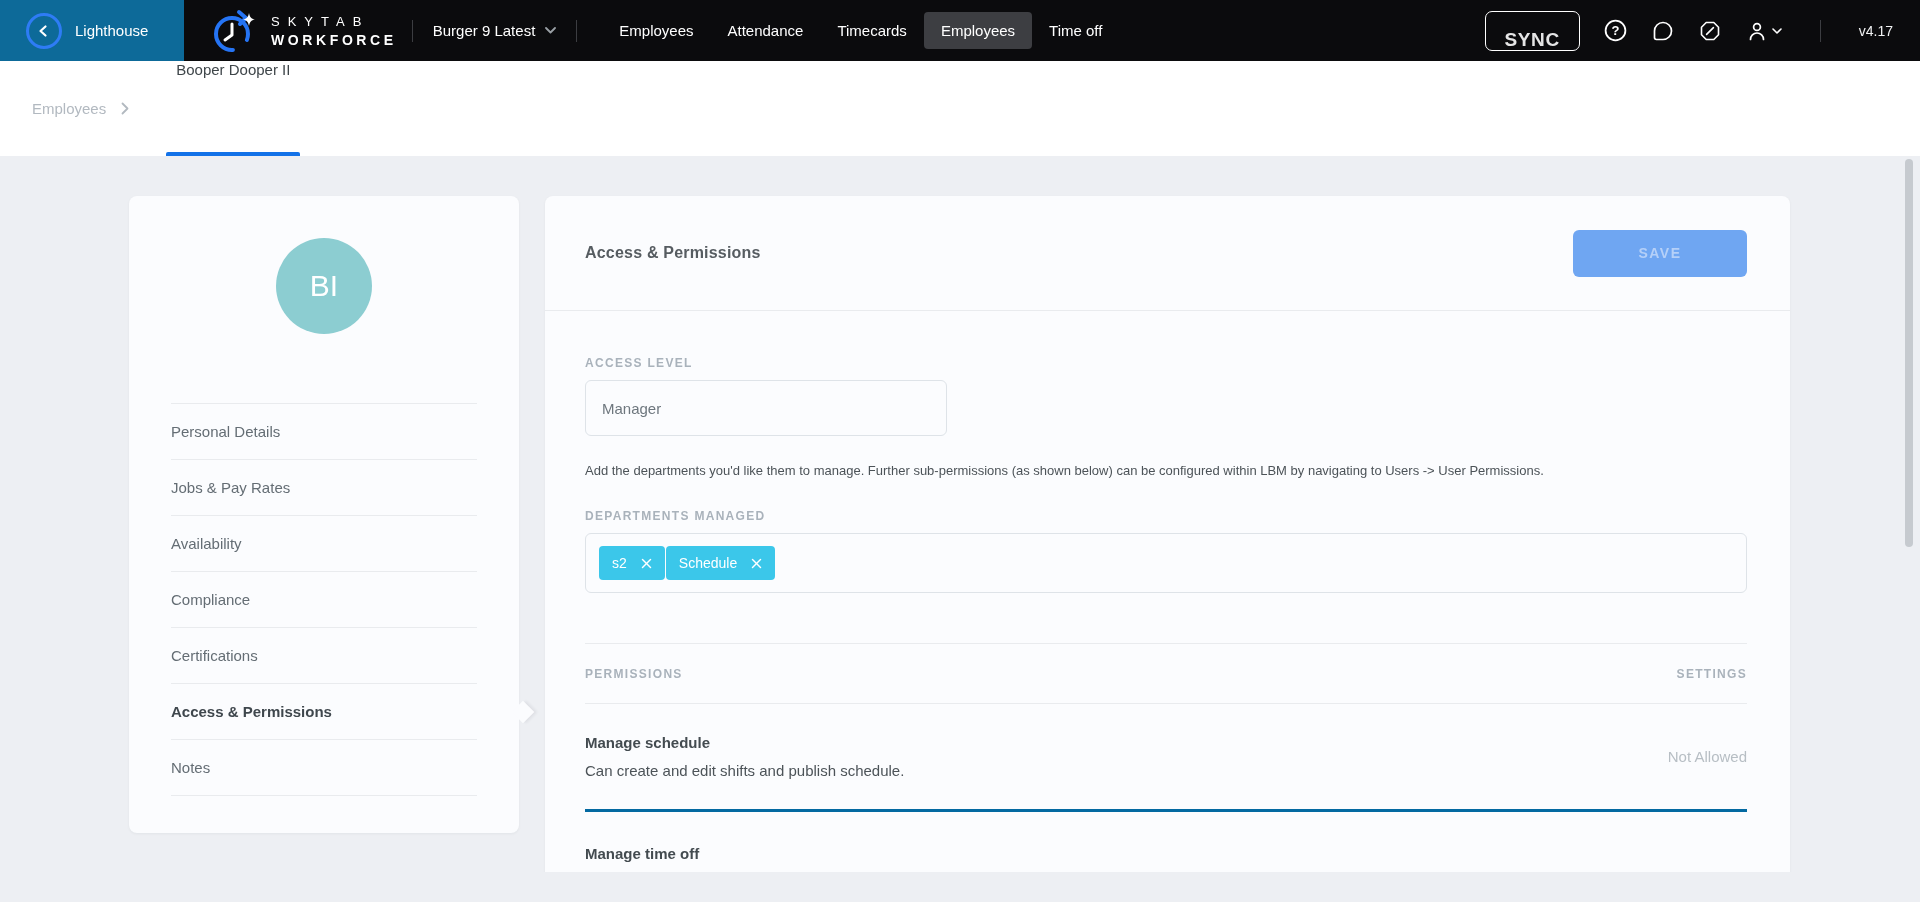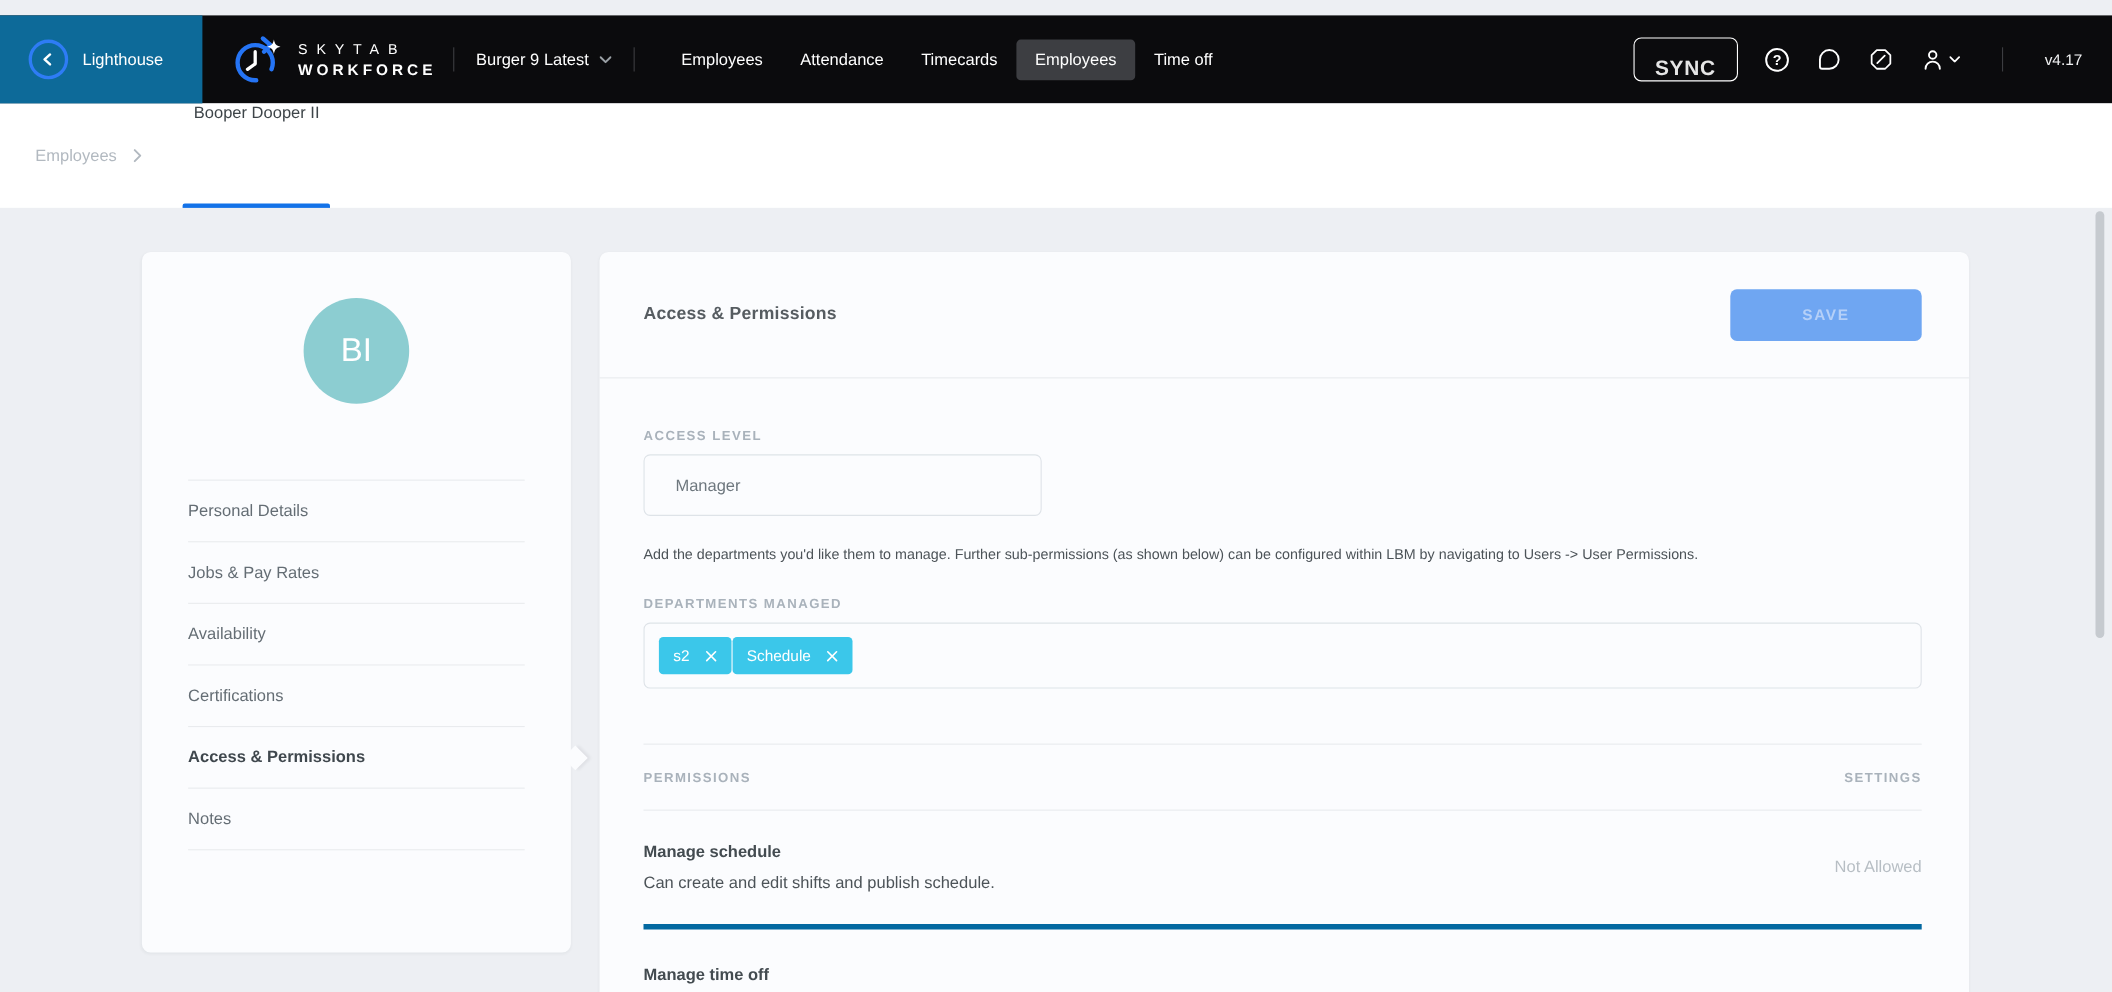--- a/index.html
+++ b/index.html
@@ -1,20 +1,20 @@
 <!DOCTYPE html>
 <html><head>
 <meta charset="utf-8">
 <style>
   * { box-sizing: border-box; margin: 0; padding: 0; }
   html, body { width: 1920px; height: 902px; overflow: hidden; }
   body { font-family: "Liberation Sans", sans-serif; background: #edeff3; }
 
   
-  .topbar { height: 80px; background: #0b0b0d; display: flex; align-items: center; color: #fff; margin-top: 14px; }
+  .topbar { height: 61px; background: #0b0b0d; display: flex; align-items: center; color: #fff; }
   .lighthouse { width: 184px; height: 100%; background: #0d6a99; display: flex; align-items: center; gap: 13px; padding-left: 26px; cursor: pointer; font-size: 15px; flex: none; }
   .back-circle { width: 36px; height: 36px; border: 3px solid #2e7cf5; border-radius: 50%; display: flex; align-items: center; justify-content: center; flex: none; }
   .brand { display: flex; align-items: center; gap: 14px; margin-left: 25px; flex: none; }
   .brand-line1 { font-size: 13px; letter-spacing: 8px; font-weight: 500; color: #fff; }
   .brand-line2 { font-size: 14px; letter-spacing: 3.6px; font-weight: 700; margin-top: 3px; color: #fff; }
   .vdiv { width: 1px; height: 22px; background: #3c3d41; margin: 0 15px; flex: none; }
   .location { display: flex; align-items: center; gap: 10px; font-size: 15px; font-weight: 500; cursor: pointer; padding: 0 5px; flex: none; }
   .main-nav { display: flex; align-items: center; margin-left: 10px; }
   .nav-item { padding: 10px 17px; font-size: 15px; font-weight: 500; border-radius: 4px; cursor: pointer; white-space: nowrap; }
   .nav-item.active { background: #3d3e42; }
@@ -42,29 +42,29 @@
   .profile-menu li.active { font-weight: 700; color: #3f474d; }
   .pointer { position: absolute; right: -54px; top: calc(50% - 8px); width: 16px; height: 16px; background: #fbfcfe; transform: rotate(45deg); box-shadow: 2px -2px 3px rgba(24,34,45,0.07); }
 
   .main-card { position: absolute; left: 545px; top: 40px; width: 1245px; height: 900px; background: #fbfcfe; border-radius: 8px 8px 0 0; box-shadow: 0 1px 3px rgba(24,34,45,0.05); }
   .main-header { height: 115px; display: flex; align-items: center; padding: 0 43px 0 40px; border-bottom: 1px solid #e9ebee; }
   .main-title { font-size: 16px; font-weight: 700; color: #565c61; letter-spacing: 0.2px; }
   .save-btn { margin-left: auto; width: 174px; height: 47px; background: #6fa6f2; border: none; border-radius: 6px; color: #b5d0f8; font-family: inherit; font-weight: 700; font-size: 14px; letter-spacing: 1.5px; cursor: pointer; }
   .main-body { padding: 0 43px 0 40px; }
   .field-label { font-size: 12px; font-weight: 700; letter-spacing: 1.3px; color: #a9b2bb; }
   .fl-access { margin-top: 45px; }
-  .select-box { margin-top: 10px; width: 362px; height: 56px; border: 1px solid #dee3e8; border-radius: 6px; display: flex; align-items: center; padding-left: 28px; font-size: 15px; color: #6e777e; cursor: pointer; background: transparent; }
+  .select-box { margin-top: 10px; width: 362px; height: 56px; border: 1px solid #dee3e8; border-radius: 6px; display: flex; align-items: center; padding-left: 16px; font-size: 15px; color: #6e777e; cursor: pointer; background: transparent; }
   .help-text { margin-top: 22px; max-width: 995px; font-size: 13px; line-height: 25px; color: #4c5358; }
   .fl-depts { margin-top: 26px; }
   .chipbox { margin-top: 10px; height: 60px; border: 1px solid #dee3e8; border-radius: 6px; display: flex; align-items: center; padding-left: 13px; gap: 1px; cursor: text; }
   .chip { height: 34px; background: #3bc7ea; border-radius: 4px; color: #fff; font-size: 14px; font-weight: 500; display: flex; align-items: center; padding: 0 13px; gap: 14px; }
   .chip-close { display: flex; align-items: center; cursor: pointer; }
   .hdivider { margin-top: 50px; border-top: 1px solid #e9ebee; }
   .perm-head { height: 60px; border-bottom: 1px solid #e9ebee; display: flex; align-items: center; justify-content: space-between; }
-  .perm-row { min-height: 108px; border-bottom: 5px solid #0369a1; display: flex; align-items: center; justify-content: space-between; }
+  .perm-row { min-height: 108px; border-bottom: 3px solid #0369a1; display: flex; align-items: center; justify-content: space-between; }
   .perm-name { font-size: 15px; font-weight: 700; color: #434b50; }
   .perm-desc { margin-top: 11px; font-size: 15px; color: #4c5358; }
   .perm-setting { font-size: 15px; color: #b7bec4; cursor: pointer; }
   .perm-row.partial { border-bottom: none; align-items: flex-start; padding-top: 33px; min-height: 0; }
 
   .scrollbar-thumb { position: absolute; top: 3px; right: 7px; width: 8px; height: 388px; background: #c6cacf; border-radius: 4px; z-index: 6; cursor: pointer; }
   .bottom-strip { position: absolute; left: 0; right: 0; bottom: 0; height: 11px; background: #edeff3; z-index: 4; }
 </style>
 </head>
 <body>
@@ -172,20 +172,23 @@
       <div class="avatar-divider"></div>
       <ul class="profile-menu">
         <li>
             <span>Personal Details</span>
           </li>
         <li>
             <span>Jobs &amp; Pay Rates</span>
           </li>
         <li>
             <span>Availability</span>
+          </li>
+        <li>
+            <span>Compliance</span>
           </li>
         <li>
             <span>Certifications</span>
           </li>
         <li class="active">
           <span>Access &amp; Permissions</span>
           <i class="pointer"></i>
         </li>
         <li>
             <span>Notes</span>

